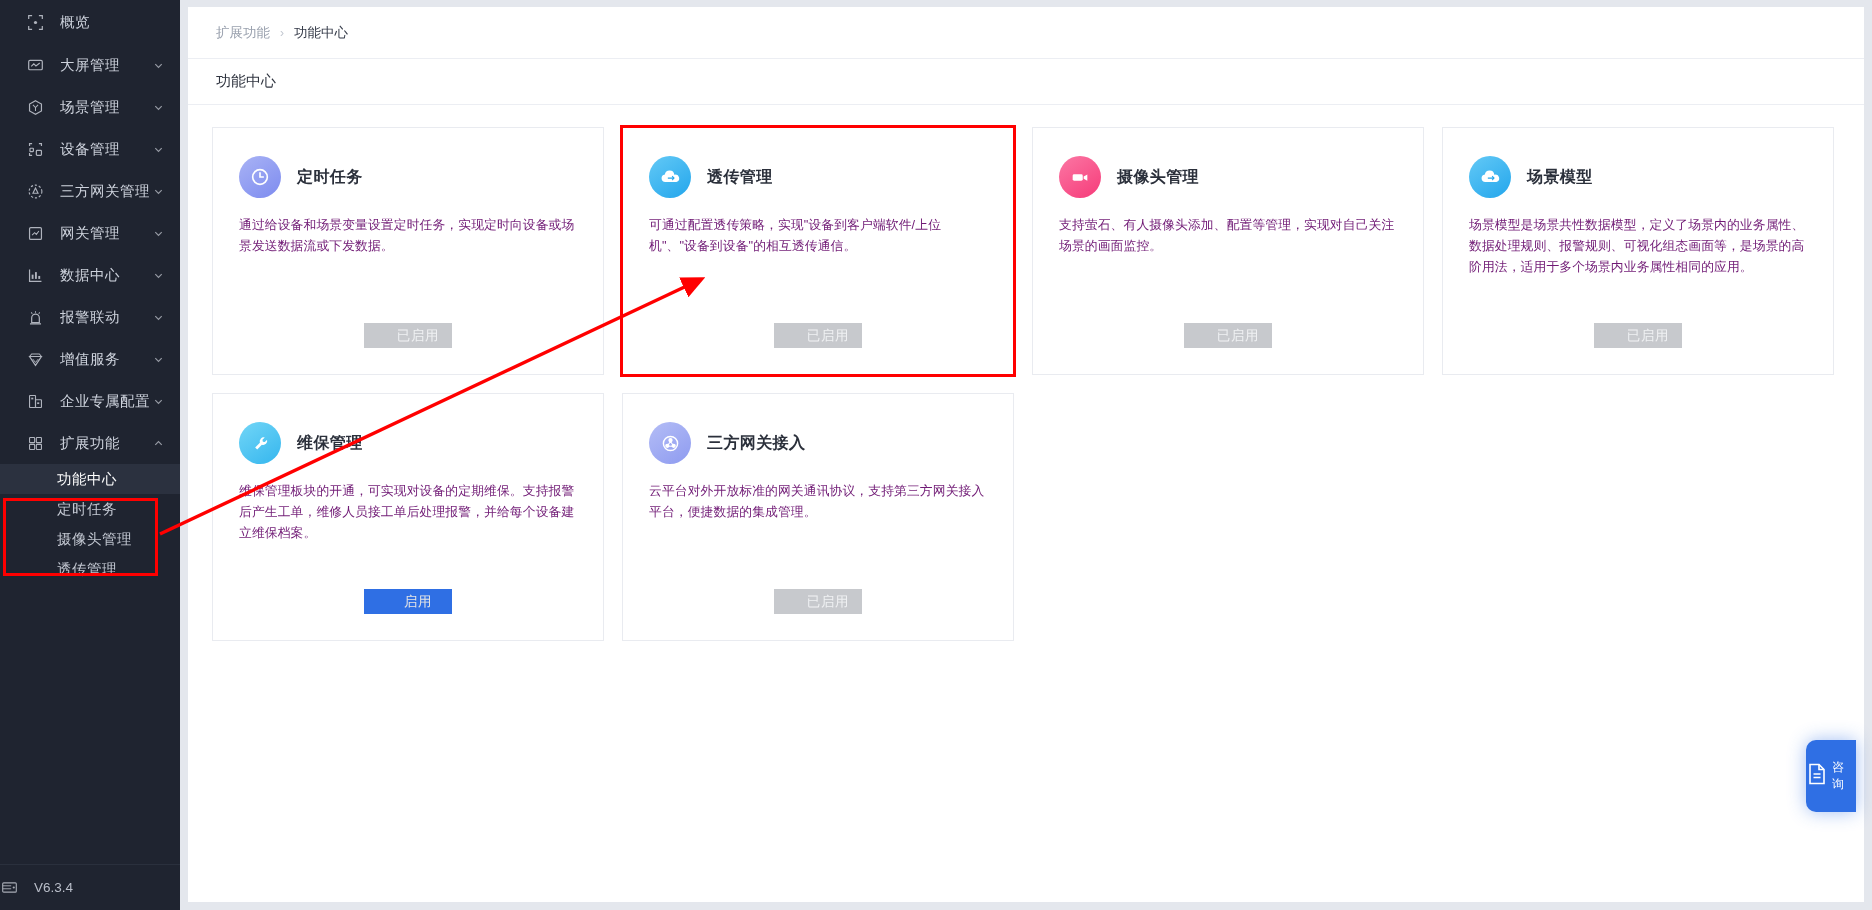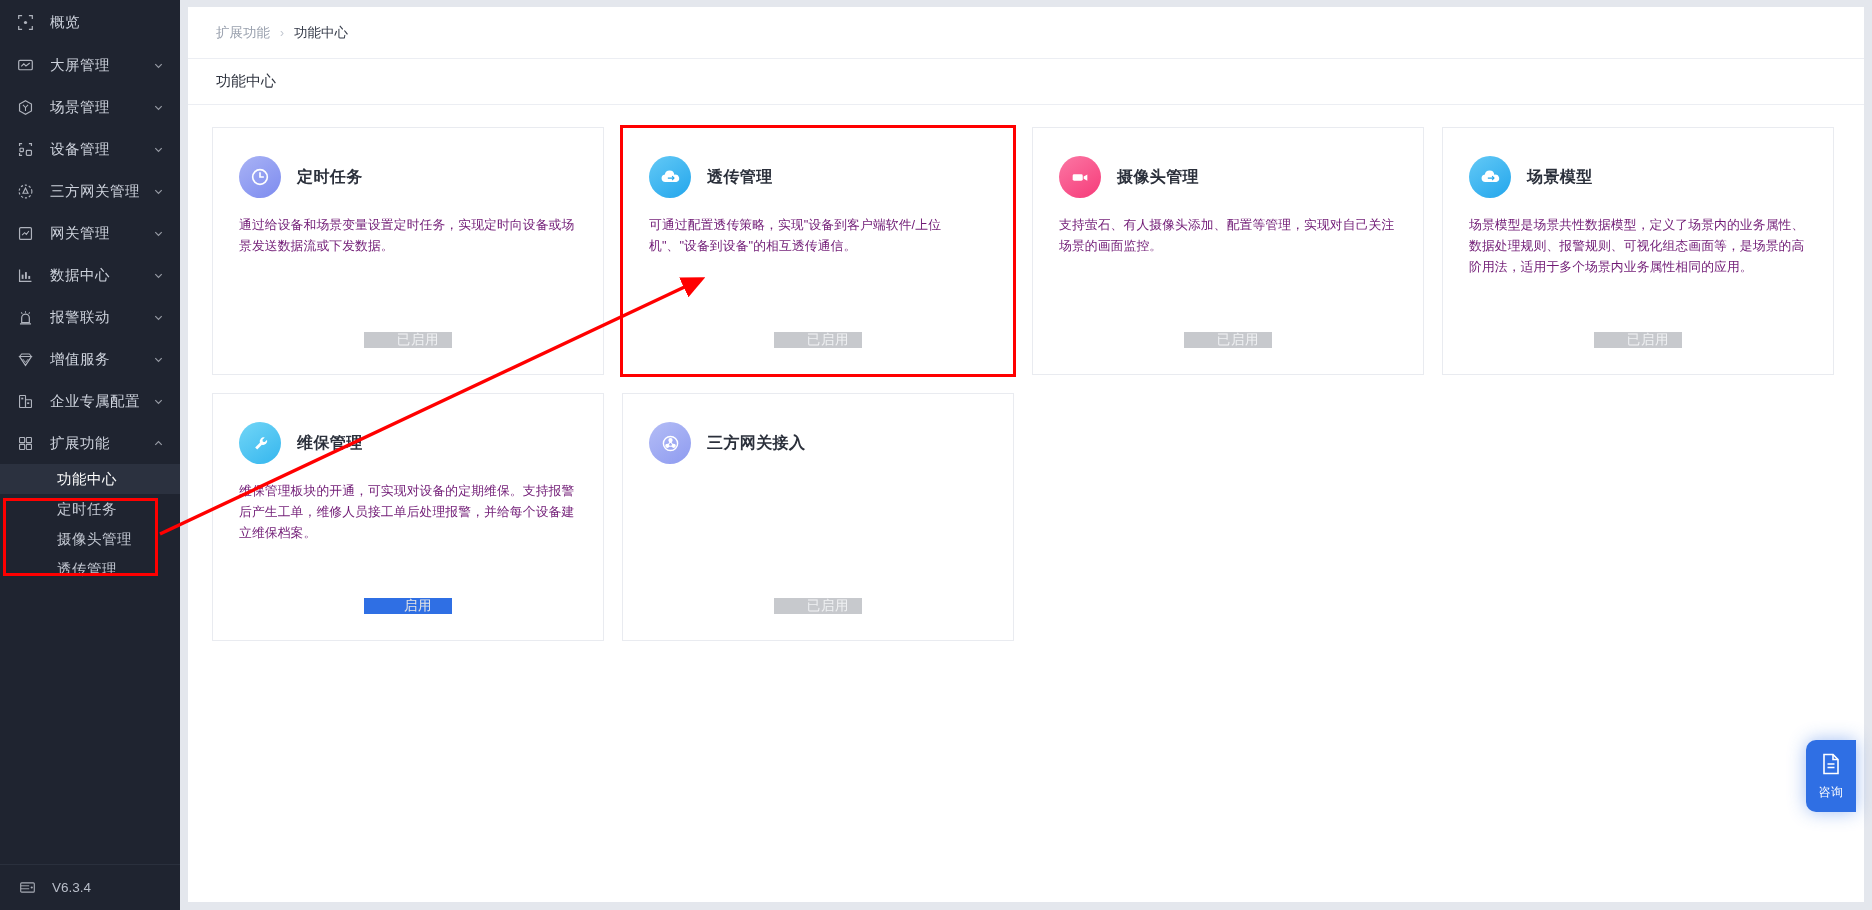--- a/index.html
+++ b/index.html
@@ -16,21 +16,21 @@
     width: 180px; height: 910px;
     background: #1f2430;
     flex: 0 0 180px;
     position: relative;
     color: #c9cdd6;
     overflow: hidden;
   }
   .nav-item {
     height: 42px;
     display: flex; align-items: center;
-    padding: 0 16px 0 16px;
+    padding: 0 16px 0 26px;
     cursor: pointer;
     font-size: 14.5px;
     color: #cdd2dc;
     position: relative;
   }
   .nav-item .ico {
     width: 18px; height: 18px;
     flex: 0 0 18px;
     display: flex; align-items: center; justify-content: center;
     margin-right: 16px;
@@ -53,21 +53,20 @@
     color: #c3c8d2;
     cursor: pointer;
     letter-spacing: .5px;
   }
   .sub-item.active { background: #2b313f; color: #ffffff; }
 
   .sidebar-footer {
     position: absolute; left: 0; bottom: 0;
     width: 180px; height: 46px;
     display: flex; align-items: center;
-    padding-left: 18px;
     border-top: 1px solid #2a303d;
     background: #1f2430;
   }
   .sidebar-footer .ico {
     width: 18px; height: 18px; margin-right: 16px;
     display: flex; align-items: center; justify-content: center;
     opacity: .8;
   }
   .sidebar-footer .ver { font-size: 13.5px; color: #b9bec9; }
 
@@ -141,21 +140,21 @@
     line-height: 21px;
     color: #701a75;
     letter-spacing: .1px;
   }
   .card-actions {
     position: absolute;
     left: 0; bottom: 26px; width: 100%;
     display: flex; justify-content: center; gap: 14px;
   }
   .btn {
-    height: 16px; min-width: 88px;
+    height: 25px; min-width: 88px;
     display: inline-flex; align-items: center; justify-content: center;
     font-size: 13.5px;
     border: none;
     cursor: pointer;
     letter-spacing: .6px;
     font-family: inherit;
     padding-left: 20px;
   }
   .btn-disabled { background: #c7c9cd; color: #f0f1f3; cursor: default; }
   .btn-primary { background: #2f6fe4; color: #e5e5e5; }
@@ -171,21 +170,21 @@
   }
 
   
   .consult {
     position: absolute;
     right: 8px; bottom: 90px;
     width: 50px; height: 72px;
     border-radius: 10px 0 0 10px;
     background: #2f6fe4;
     color: #fff;
-    display: flex; flex-direction: column;
+    display: flex; flex-direction: row;
     align-items: center; justify-content: center;
     gap: 4px;
     cursor: pointer;
     box-shadow: 0 0 18px rgba(47,111,228,.45);
     z-index: 20;
   }
   .consult .ctxt { font-size: 12px; letter-spacing: .5px; }
 </style>
 </head>
 <body>
@@ -490,20 +489,21 @@
               <svg width="23" height="23" viewBox="0 0 24 24" fill="none" stroke="#ffffff" stroke-width="1.5">
                 <circle cx="12" cy="12" r="7.4"></circle>
                 <circle cx="12" cy="8.6" r="1.5" fill="#fff"></circle>
                 <circle cx="8.7" cy="14.4" r="1.5" fill="#fff"></circle>
                 <circle cx="15.3" cy="14.4" r="1.5" fill="#fff"></circle>
                 <path d="M12 10.1l-3.3 4.3M12 10.1l3.3 4.3M9.9 14.8h4.2" stroke-width="1.1"></path>
               </svg>
             </span>
             <span class="card-title">三方网关接入</span>
           </div>
+          <div class="card-desc">云平台对外开放标准的网关通讯协议，支持第三方网关接入平台，便捷数据的集成管理。</div>
           <div class="card-actions">
             <button class="btn btn-disabled">已启用</button>
           </div>
         </div>
 
       </div>
 
       <div class="consult">
         <span>
           <svg width="22" height="24" viewBox="0 0 22 24" fill="none" stroke="#ffffff" stroke-width="1.6">

